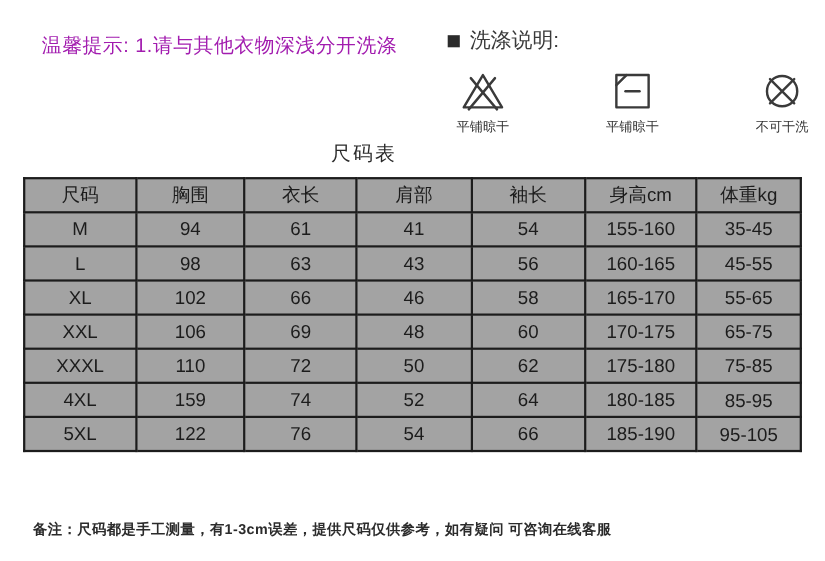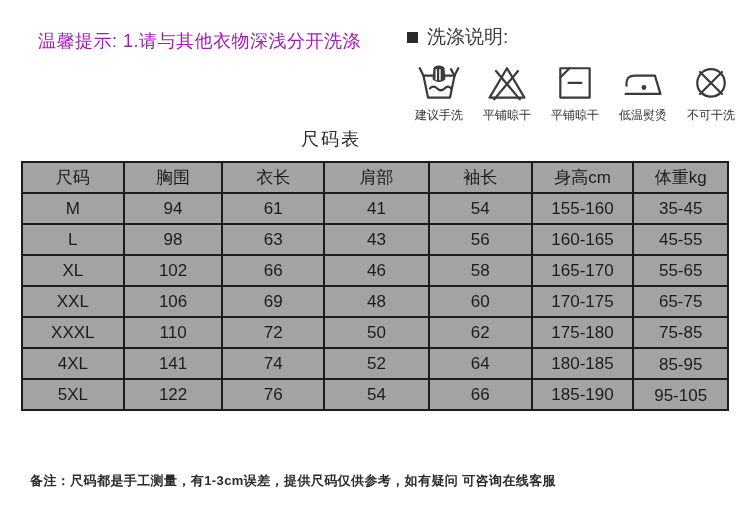--- a/index.html
+++ b/index.html
@@ -65,34 +65,20 @@
   <div class="tips-line1">温馨提示: 1.请与其他衣物深浅分开洗涤</div>
 </div>
 
 <div class="wash">
   <div class="wash-title">
     <span class="bullet-square"></span>
     <span>洗涤说明:</span>
   </div>
   <div class="wash-items">
 
-    <div class="wash-item">
-      <span>
-        <svg width="44" height="44" viewBox="0 0 48 48">
-          <polygon class="icon-stroke" points="7,17 41,17 36,41 12,41"></polygon>
-          <path class="icon-stroke" d="M7 17 L3 9"></path>
-          <path class="icon-stroke" d="M41 17 L45 9"></path>
-          <path class="icon-stroke" d="M41 17 L37 10"></path>
-          <path d="M18 9 c1,-4 11,-4 12,0 l1 12 c-4,4 -10,4 -14,0 z" fill="#3a3a3a"></path>
-          <path d="M21 10 v12 M25 10 v12" stroke="#ffffff" stroke-width="1.6" fill="none"></path>
-          <path class="icon-stroke" d="M14 31 q4 -4 8 0 t8 0 t7 0" stroke-width="2"></path>
-        </svg>
-      </span>
-      <div class="wash-label">建议手洗</div>
-    </div>
 
     <div class="wash-item">
       <span>
         <svg width="44" height="44" viewBox="0 0 48 48">
           <polygon class="icon-stroke" points="24,9 5,41 43,41"></polygon>
           <path class="icon-stroke" d="M12 12 L38 43"></path>
           <path class="icon-stroke" d="M36 12 L10 43"></path>
         </svg>
       </span>
       <div class="wash-label">平铺晾干</div>
@@ -102,29 +88,20 @@
       <span>
         <svg width="44" height="44" viewBox="0 0 48 48">
           <rect class="icon-stroke" x="8" y="9" width="32" height="32"></rect>
           <path class="icon-stroke" d="M8 19 L18 9"></path>
           <path class="icon-stroke" d="M17 25 H31"></path>
         </svg>
       </span>
       <div class="wash-label">平铺晾干</div>
     </div>
 
-    <div class="wash-item">
-      <span>
-        <svg width="44" height="44" viewBox="0 0 48 48">
-          <path class="icon-stroke" d="M5 37 H43 L37 17 H15 c-6 0 -9 3 -9 8 v3"></path>
-          <circle cx="25" cy="30" r="2.6" fill="#3a3a3a"></circle>
-        </svg>
-      </span>
-      <div class="wash-label">低温熨烫</div>
-    </div>
 
     <div class="wash-item">
       <span>
         <svg width="44" height="44" viewBox="0 0 48 48">
           <circle class="icon-stroke" cx="24" cy="25" r="15"></circle>
           <path class="icon-stroke" d="M12 13 L36 37"></path>
           <path class="icon-stroke" d="M36 13 L12 37"></path>
         </svg>
       </span>
       <div class="wash-label">不可干洗</div>
@@ -197,21 +174,21 @@
         <td>XXXL</td>
         <td>110</td>
         <td>72</td>
         <td>50</td>
         <td>62</td>
         <td>175-180</td>
         <td>75-85</td>
       </tr>
       <tr>
         <td>4XL</td>
-        <td>141</td>
+        <td>159</td>
         <td>74</td>
         <td>52</td>
         <td>64</td>
         <td>180-185</td>
         <td class="cell-low">85-95</td>
       </tr>
       <tr>
         <td>5XL</td>
         <td>122</td>
         <td>76</td>

